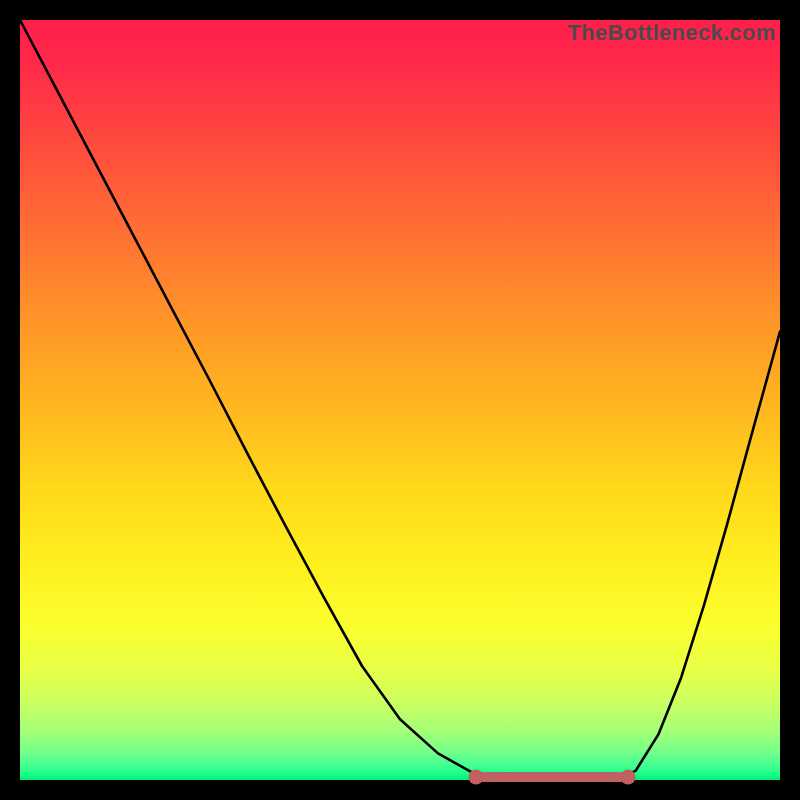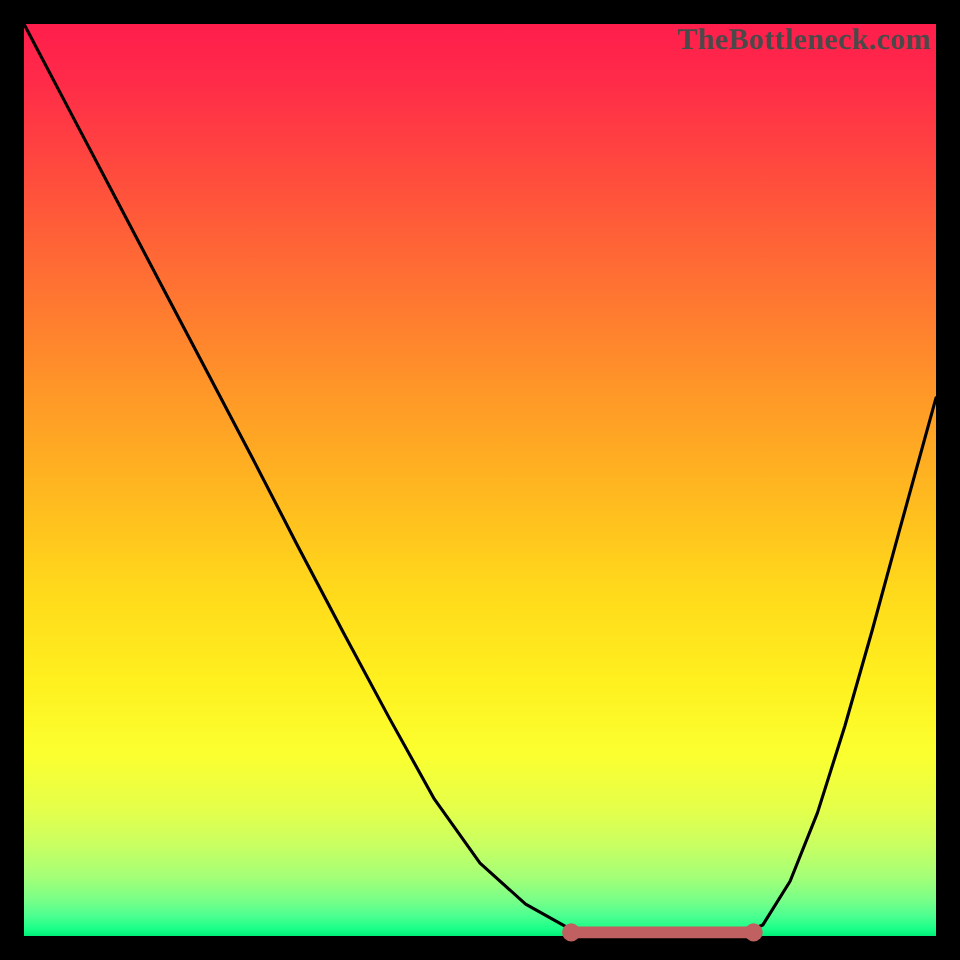--- a/index.html
+++ b/index.html
@@ -22,22 +22,22 @@
     position: absolute;
     left: 0;
     top: 0;
     width: 760px;
     height: 760px;
   }
   .watermark {
     position: absolute;
     top: 0;
     right: 4px;
-    font-family: Liberation Serif, serif;
-    font-size: 25px;
+    font-family: Liberation Sans, sans-serif;
+    font-size: 22px;
     font-weight: 600;
     color: #4a4a4a;
     letter-spacing: 0.3px;
     pointer-events: none;
   }
   svg.curve {
     position: absolute;
     left: 0;
     top: 0;
     width: 760px;

